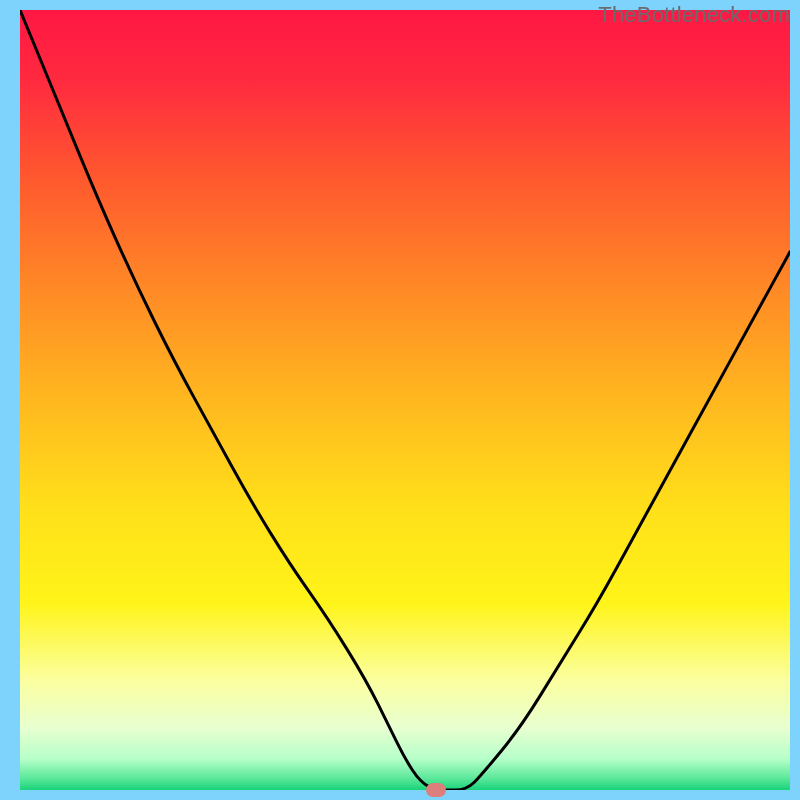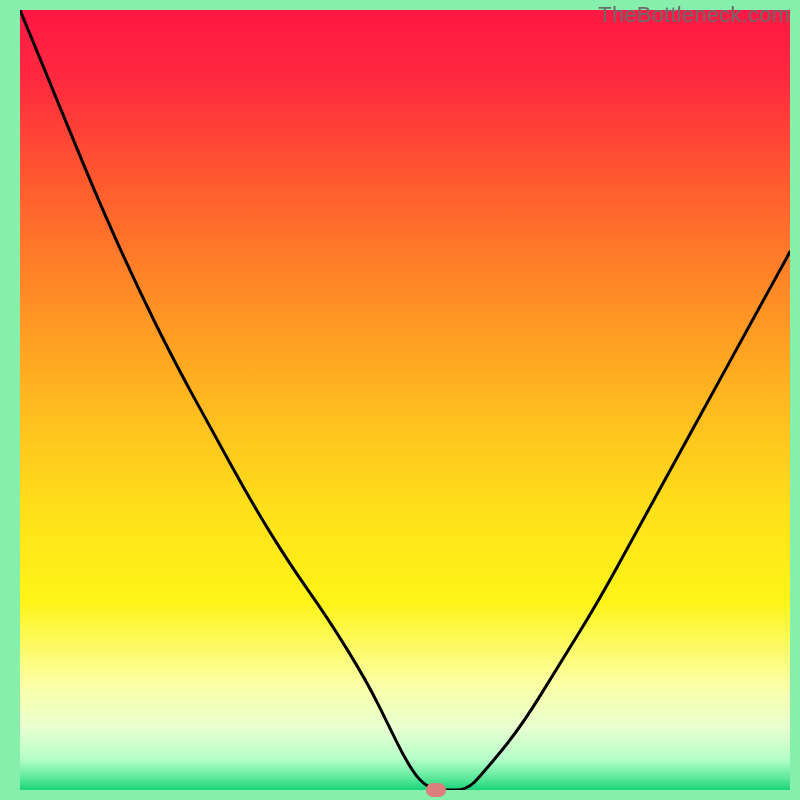--- a/index.html
+++ b/index.html
@@ -8,21 +8,21 @@
     width: 800px;
     height: 800px;
     overflow: hidden;
     background: #000;
     font-family: Arial, Helvetica, sans-serif;
   }
   .frame {
     position: relative;
     width: 800px;
     height: 800px;
-    background: #86efac;
+    background: #7dd3fc;
   }
   .watermark {
     position: absolute;
     top: 2px;
     right: 10px;
     color: #6b6b6b;
     font-size: 22px;
     font-weight: 500;
     letter-spacing: 0.2px;
     z-index: 30;

